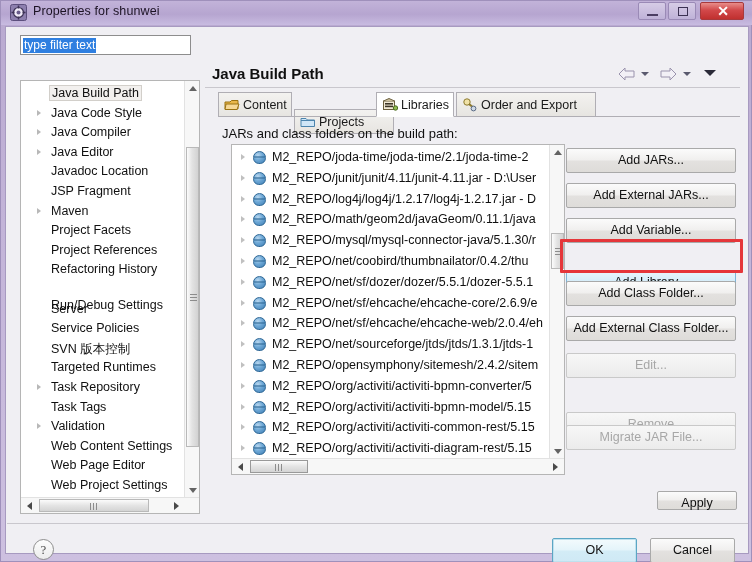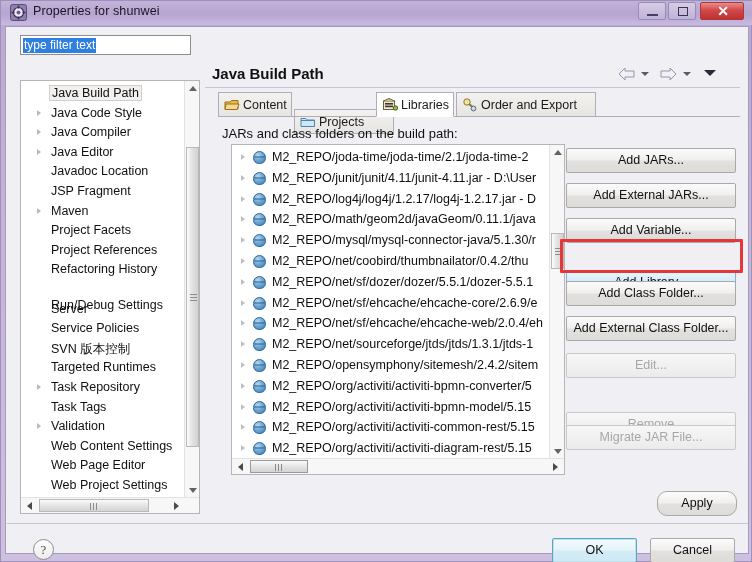--- a/index.html
+++ b/index.html
@@ -326,23 +326,23 @@
     width: 183px; height: 34px;
     border: 3px solid #e5363a;
     box-sizing: border-box;
     border-radius: 1px;
     pointer-events: none;
   }
 
   
   #apply-btn {
     position: absolute; left: 651px; top: 464px;
-    width: 80px; height: 25px;
-    box-sizing: border-box;
-    border: 1px solid #a9a9a9; border-radius: 10px;
+    width: 80px; height: 19px;
+    box-sizing: border-box;
+    border: 1px solid #a9a9a9; border-radius: 2px;
     background: linear-gradient(180deg,#fbfbfb 0%, #f0efee 48%, #e3e1df 52%, #dedcd9 100%);
     font-size: 12.5px; color: #111111; text-align:center; line-height:23px;
   }
   #footer-sep {
     position: absolute; left: 1px; top: 496px; width: 741px; height: 1px;
     background: #c9c7cd;
   }
   #help-icon {
     position: absolute; left: 27px; top: 512px;
     width: 21px; height: 21px;

